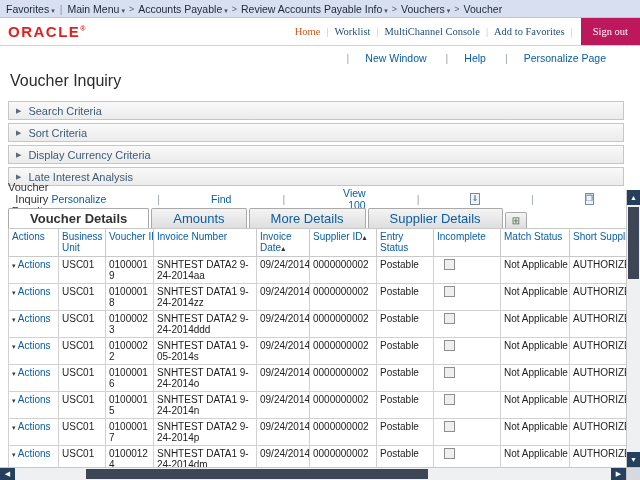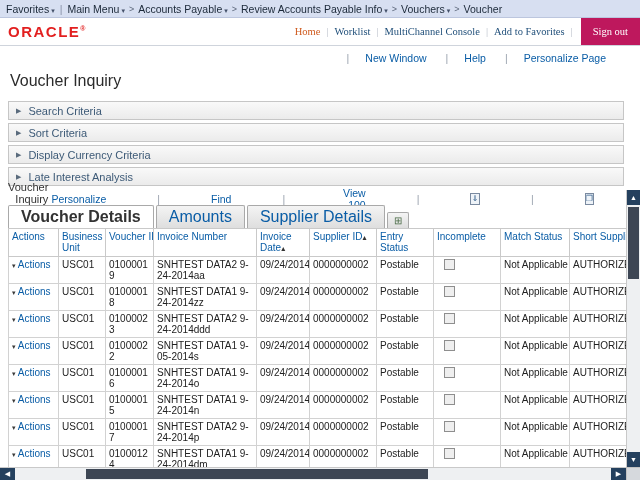--- a/index.html
+++ b/index.html
@@ -47,21 +47,21 @@
   .results-title { color: #333; }
   .grid-toolbar { display: flex; align-items: center; font-size: 10.5px; gap: 48px; }
   .gt-link { color: #0a5da6; margin: 0 3px; }
   .gt-sep { color: #9aa2ae; }
   .gt-icon { width: 13px; height: 12px; border: 1px solid #7a8aa0; background: #eef3f8; color: #35608c;
     display: inline-flex; align-items: center; justify-content: center; font-size: 8px; margin: 0 3px; cursor: pointer; }
   .gt-first { color: #333; margin-left: 6px; }
 
   
   .tabs { display: flex; align-items: flex-end; height: 18px; margin: 3px 0 0 8px; }
-  .tab { font-size: 16px; padding: 2px 12px; border: 1px solid #a9a9a9; border-bottom: none;
+  .tab { font-size: 13px; padding: 2px 21px; border: 1px solid #a9a9a9; border-bottom: none;
     background: linear-gradient(#f4f4f4, #dedede); color: #0a5da6; margin-right: 2px;
     border-radius: 2px 2px 0 0; cursor: pointer; white-space: nowrap; }
   .tab.active { background: #fff; color: #333; font-weight: bold; }
   .tab.icon-tab { padding: 2px 6px; color: #4a6b46; font-size: 10px; }
 
   
   .grid-wrap { height: 242px; overflow: hidden; margin-left: 8px; }
   table.grid { border-collapse: collapse; table-layout: fixed; width: 627px; font-size: 10px; }
   .grid th { border: 1px solid #c9c9c9; background: #fff; color: #0a5da6; font-weight: normal;
     text-align: left; vertical-align: top; padding: 2px 3px; line-height: 11px; overflow: hidden; cursor: pointer; }
@@ -164,20 +164,21 @@
     <span class="gt-icon">⇓</span>
     <span class="gt-sep">|</span>
     <span class="gt-icon">❐</span>
     <span class="gt-first">First</span>
   </span>
 </div>
 
 <div class="tabs">
   <div class="tab active">Voucher Details</div>
   <div class="tab">Amounts</div>
+  <div class="tab">More Details</div>
   <div class="tab">Supplier Details</div>
   <div class="tab icon-tab"><span>⊞</span></div>
 </div>
 
 <div class="grid-wrap">
   <table class="grid">
     <colgroup>
       <col style="width:50px">
         <col style="width:47px">
         <col style="width:48px">

